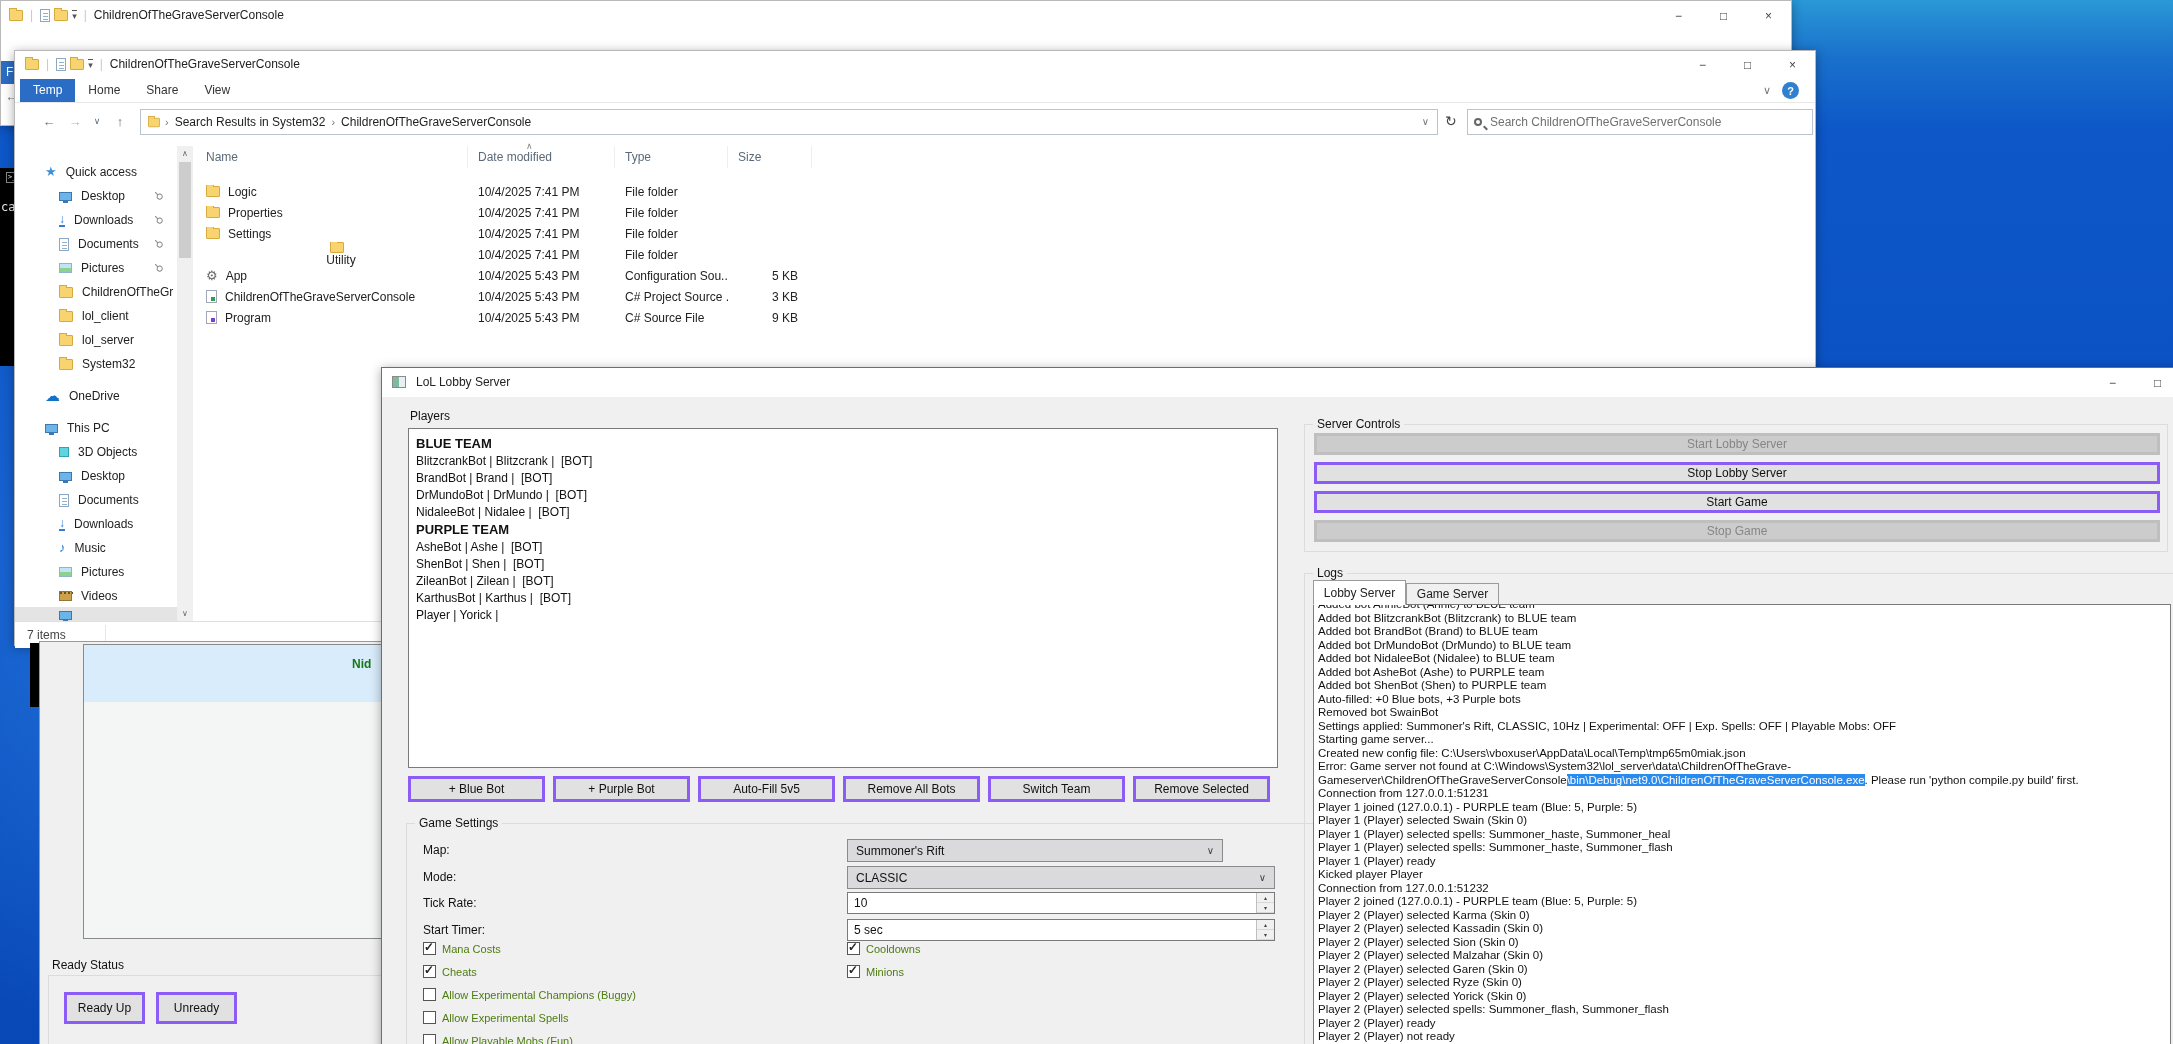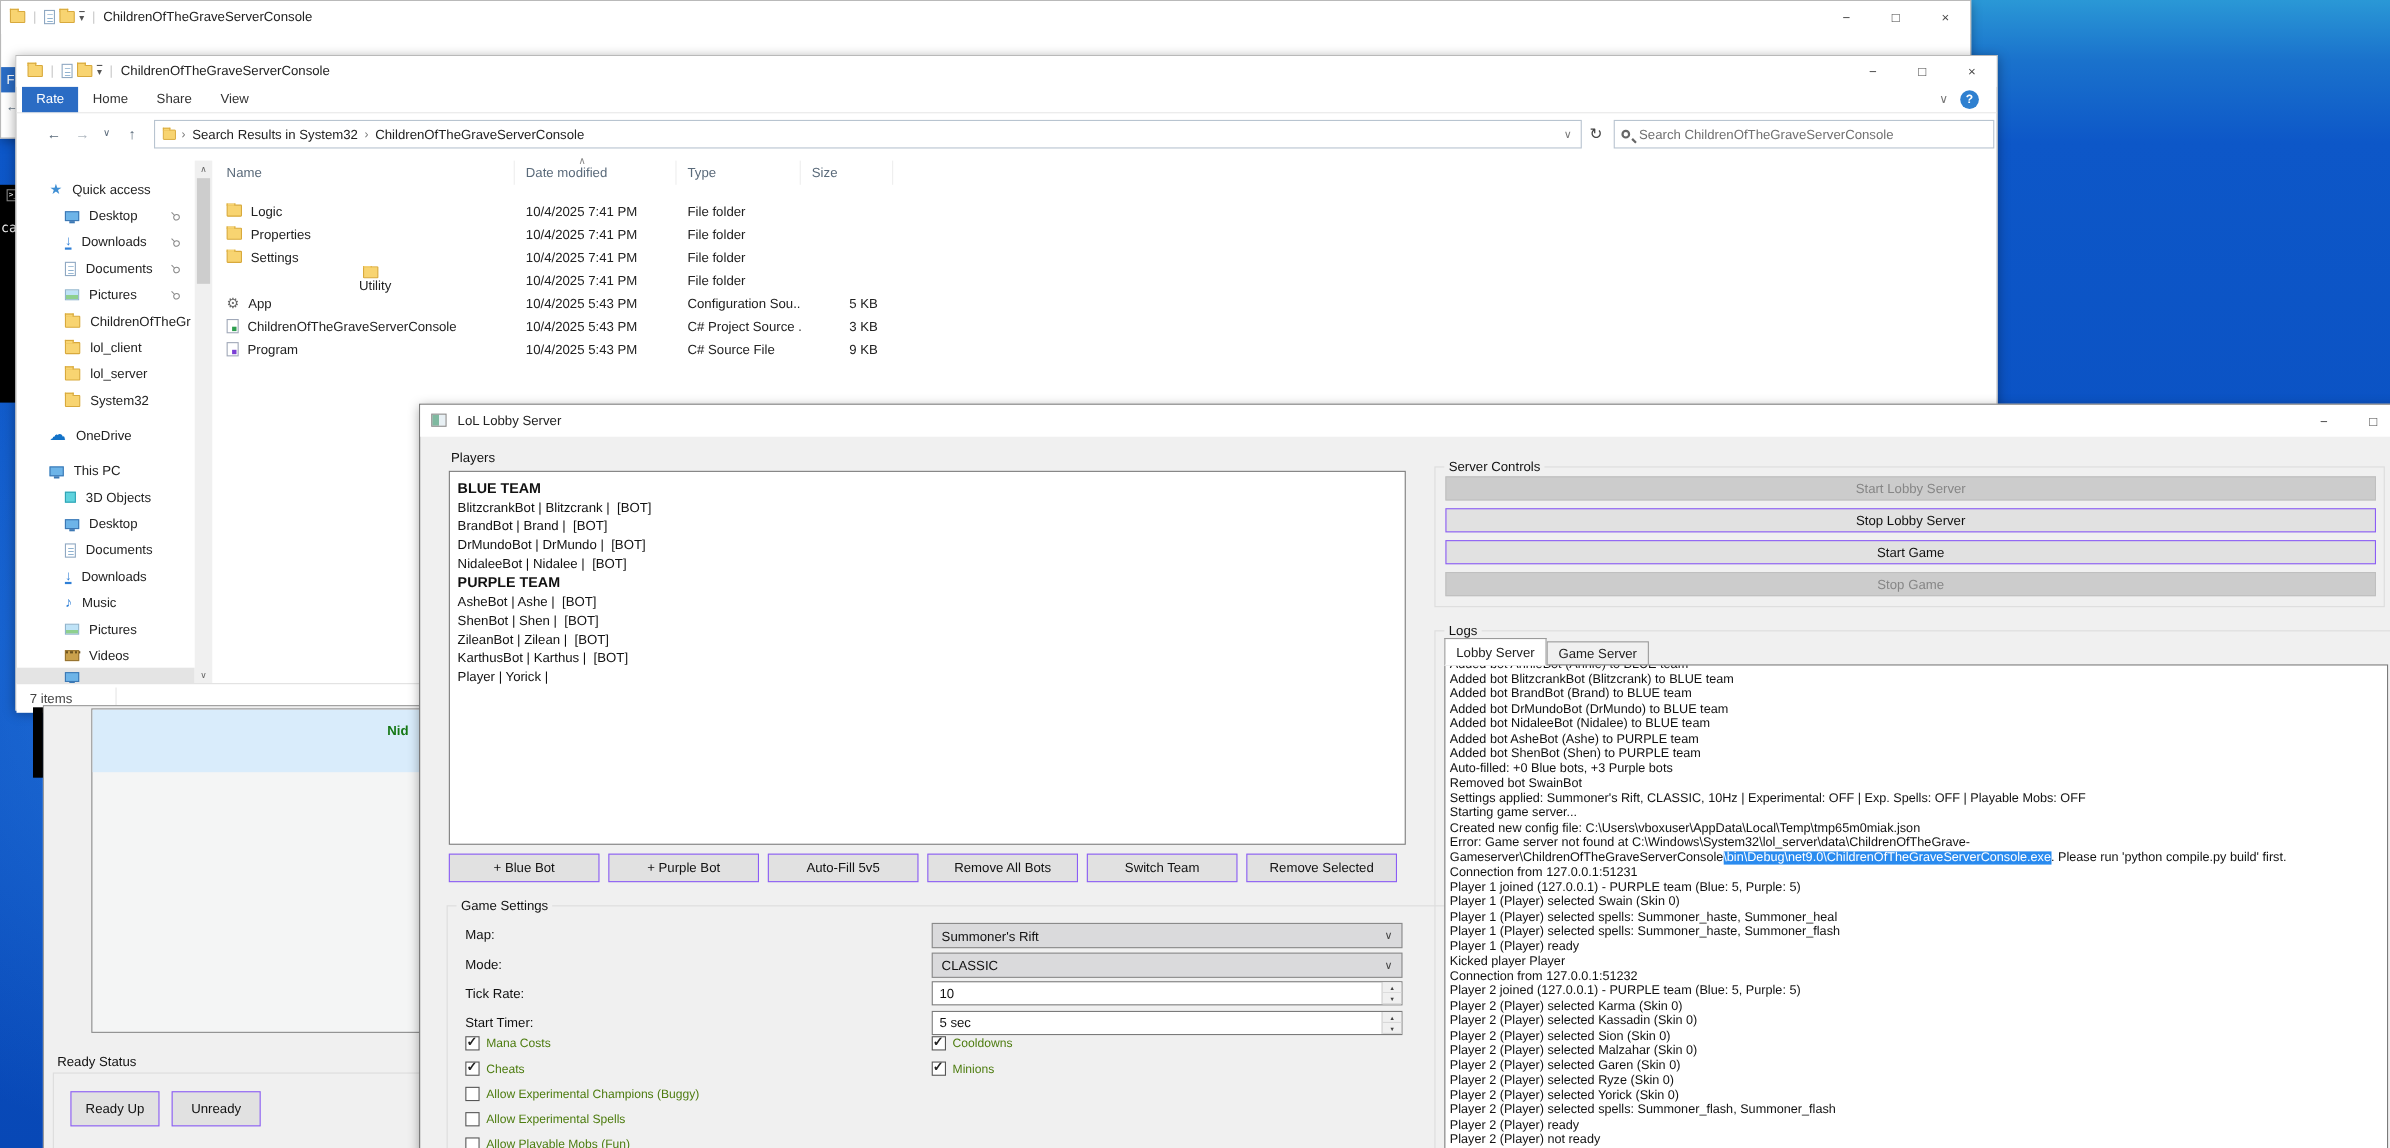--- a/index.html
+++ b/index.html
@@ -65,21 +65,21 @@
     display:flex;align-items:center;height:22px;}
   .frow{position:absolute;left:0;display:flex;height:21px;align-items:center;font-size:12px;color:#222;}
   .fcell{box-sizing:border-box;padding-left:10px;white-space:nowrap;overflow:hidden;display:flex;align-items:center;}
   .scroll{background:#f0f0f0;}
   .thumb{background:#cdcdcd;}
   
   .wf{background:#f0f0f0;}
   .wf-label{font-size:12px;color:#111;position:absolute;white-space:nowrap;}
   .groupbox{position:absolute;border:1px solid #dcdcdc;box-sizing:border-box;}
   .groupbox>.gb-label{position:absolute;top:-8px;left:8px;background:#f0f0f0;padding:0 4px;font-size:12px;color:#111;}
-  .btn{position:absolute;background:#e1e1e1;border:1px solid #8b5cf6;box-sizing:border-box;font-size:12px;color:#111;
+  .btn{position:absolute;background:#e1e1e1;border:3px solid #8b5cf6;box-sizing:border-box;font-size:12px;color:#111;
     display:flex;align-items:center;justify-content:center;white-space:nowrap;}
   .btn.disabled{background:#cccccc;border-color:#bfbfbf;color:#868686;}
   .listbox{position:absolute;background:#fff;border:1px solid #7a7a7a;box-sizing:border-box;overflow:hidden;}
   .pline{font-size:12px;line-height:17px;color:#111;white-space:pre;padding-left:7px;}
   .pline.bold{font-weight:bold;font-size:13px;line-height:18px;}
   .combo{position:absolute;background:#dadadc;border:1px solid #8a8a8a;box-sizing:border-box;font-size:12px;color:#111;
     display:flex;align-items:center;padding:0 8px;}
   .combo .chev{position:absolute;right:8px;color:#444;font-size:10px;}
   .spin{position:absolute;background:#fff;border:1px solid #7a7a7a;box-sizing:border-box;font-size:12px;color:#111;
     display:flex;align-items:center;padding:0 6px;}
@@ -138,21 +138,21 @@
         <span class="title-text">ChildrenOfTheGraveServerConsole</span>
       </span>
       <span class="caption">
         <span class="cap-btn">−</span>
         <span class="cap-btn">□</span>
         <span class="cap-btn">×</span>
       </span>
     </div>
 
     <div class="abs" style="left:0;top:28px;width:100%;height:23px;border-bottom:1px solid #e8e8e8;">
-      <span id="ribbon-tabs" style="position:absolute;left:5px;top:0;"><div class="rtab rtab-file">Rate</div><div class="rtab">Home</div><div class="rtab">Share</div><div class="rtab">View</div></span>
+      <span id="ribbon-tabs" style="position:absolute;left:5px;top:0;"><div class="rtab rtab-file">Temp</div><div class="rtab">Home</div><div class="rtab">Share</div><div class="rtab">View</div></span>
       <span class="abs" style="right:44px;top:5px;color:#777;font-size:11px;">∨</span>
       <span class="ic-help abs" style="right:16px;top:3px;">?</span>
     </div>
 
     <div class="abs" style="left:0;top:51px;width:100%;height:44px;">
       <span class="navbtn abs" style="left:22px;top:12px;">←</span>
       <span class="navbtn abs" style="left:48px;top:12px;color:#b0b8c0;">→</span>
       <span class="navbtn abs" style="left:70px;top:14px;font-size:9px;">∨</span>
       <span class="navbtn abs" style="left:93px;top:12px;">↑</span>
       <div class="addrbox" style="left:125px;top:7px;width:1298px;">
@@ -388,21 +388,21 @@
         <div class="btn" style="left: 316px; top: 408px; width: 137px; height: 26px;">Auto-Fill 5v5</div>
         <div class="btn" style="left: 461px; top: 408px; width: 137px; height: 26px;">Remove All Bots</div>
         <div class="btn" style="left: 606px; top: 408px; width: 137px; height: 26px;">Switch Team</div>
         <div class="btn" style="left: 751px; top: 408px; width: 137px; height: 26px;">Remove Selected</div>
       </div>
 
     <div class="groupbox" style="left:24px;top:455px;width:1750px;height:238px;">
       <span class="gb-label">Game Settings</span>
       <div id="gs-fields">
           <div class="wf-label" style="left: 16px; top: 19px;">Map:</div>
-          <div class="combo" style="left: 440px; top: 15px; width: 428px; height: 23px;">
+          <div class="combo" style="left: 440px; top: 15px; width: 376px; height: 23px;">
             <span>Summoner's Rift</span>
             <span class="chev">∨</span>
           </div>
           <div class="wf-label" style="left: 16px; top: 46px;">Mode:</div>
           <div class="combo" style="left: 440px; top: 42px; width: 428px; height: 23px;">
             <span>CLASSIC</span>
             <span class="chev">∨</span>
           </div>
           <div class="wf-label" style="left: 16px; top: 72px;">Tick Rate:</div>
           <div class="spin" style="left: 440px; top: 68px; width: 428px; height: 22px;">

